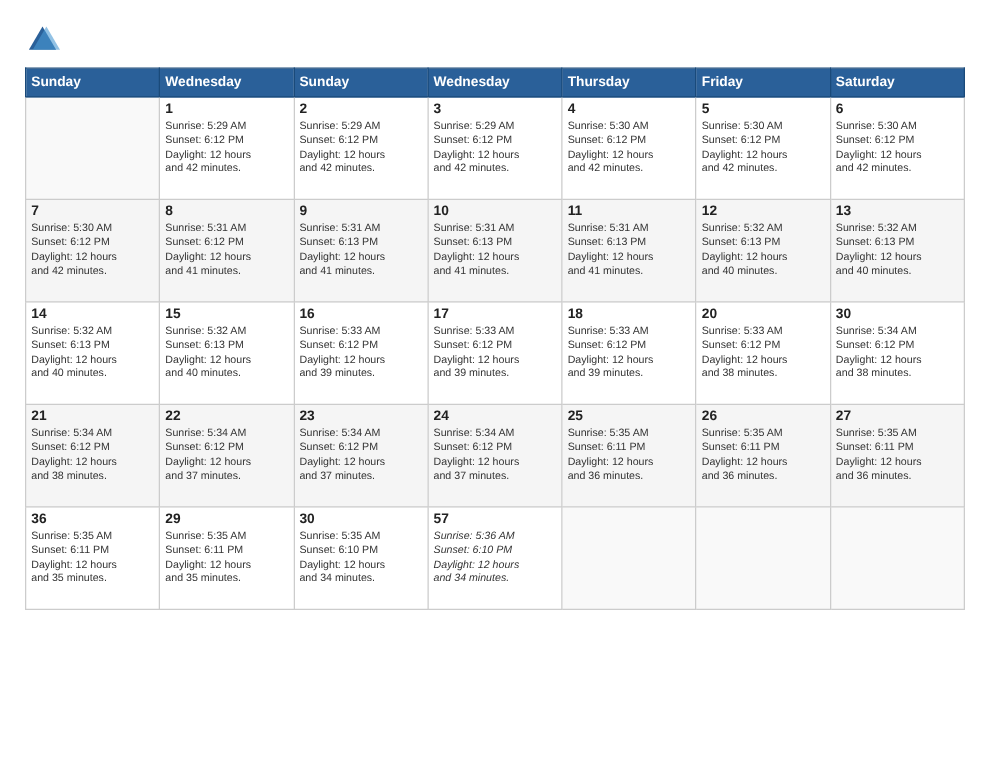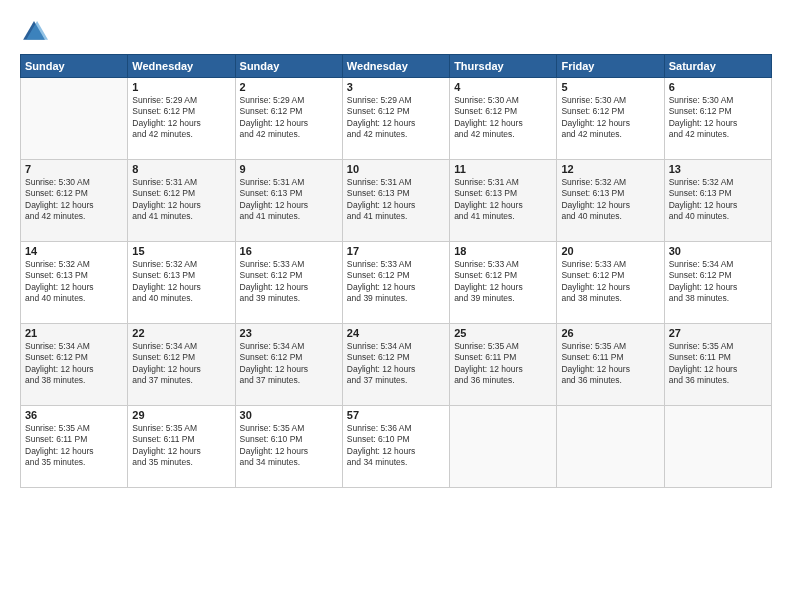--- a/index.html
+++ b/index.html
@@ -344,21 +344,21 @@
           </td>
           <td>
             <span class="day-num">30</span>
             <div class="cell-info" style="white-space: pre-line;">Sunrise: 5:35 AM
 Sunset: 6:10 PM
 Daylight: 12 hours
 and 34 minutes.</div>
           </td>
           <td>
             <span class="day-num">57</span>
-            <div class="cell-info" style="white-space: pre-line;">Sunrise: 5:36 AM
+            <div class="cell-info" style="white-space: pre-line; font-style: italic;">Sunrise: 5:36 AM
 Sunset: 6:10 PM
 Daylight: 12 hours
 and 34 minutes.</div>
           </td>
           <td class="empty-cell"></td>
           <td class="empty-cell"></td>
           <td class="empty-cell"></td>
         </tr>
       </tbody>
   </table>

